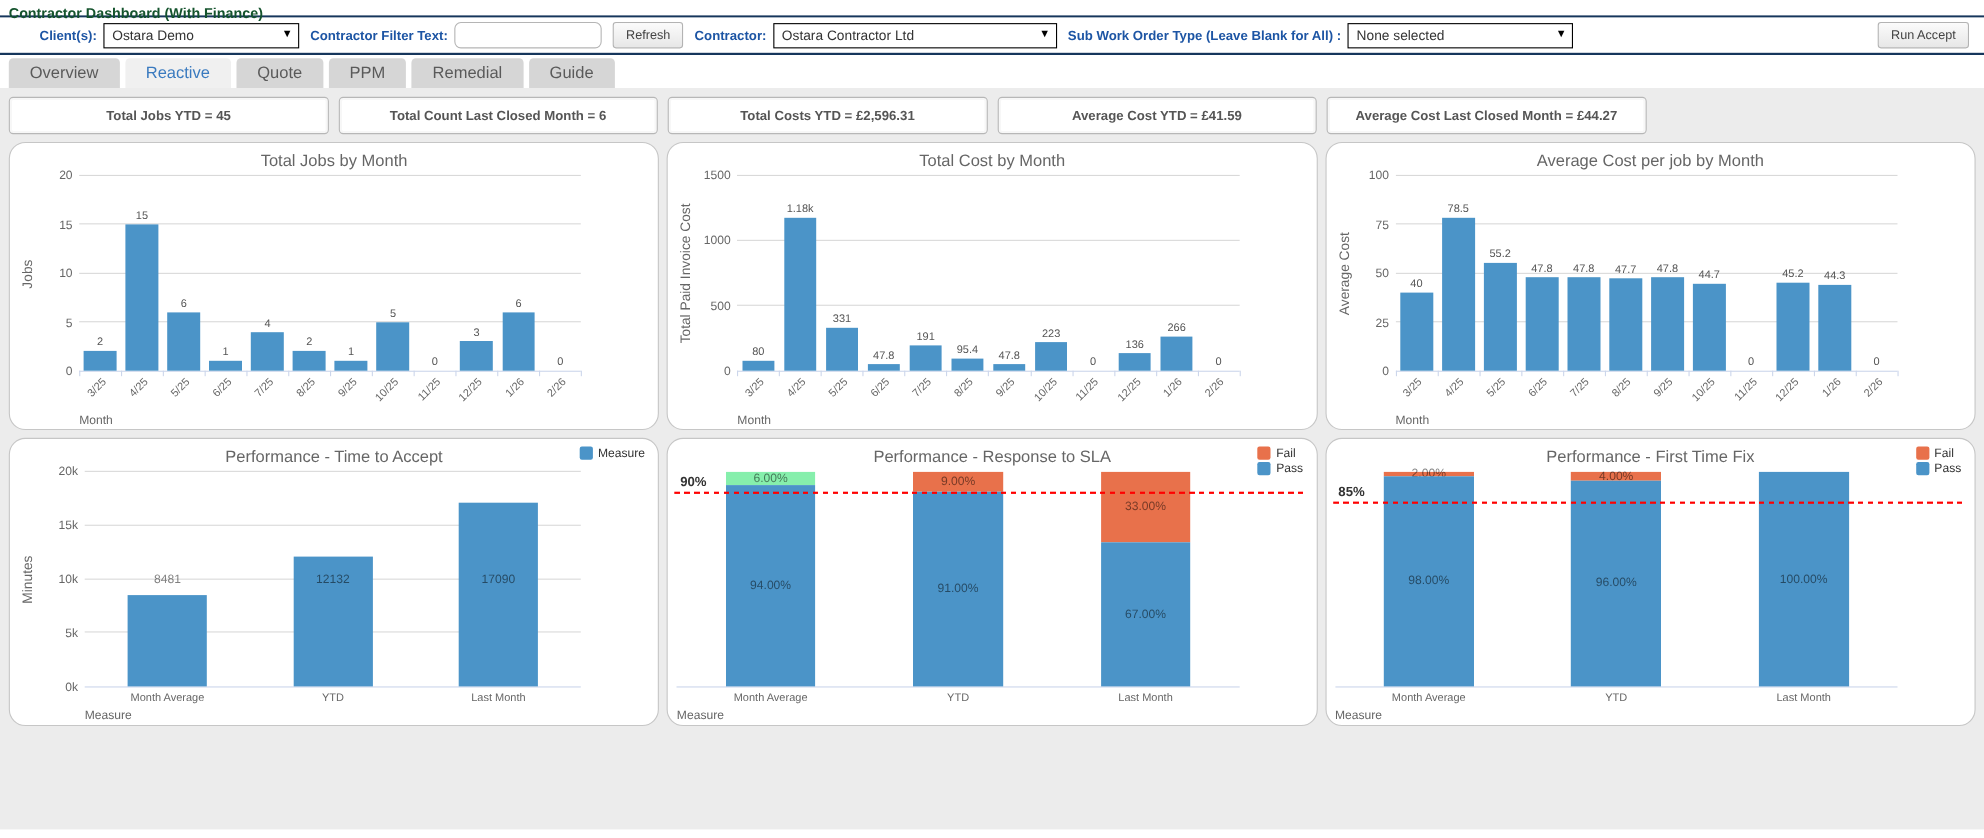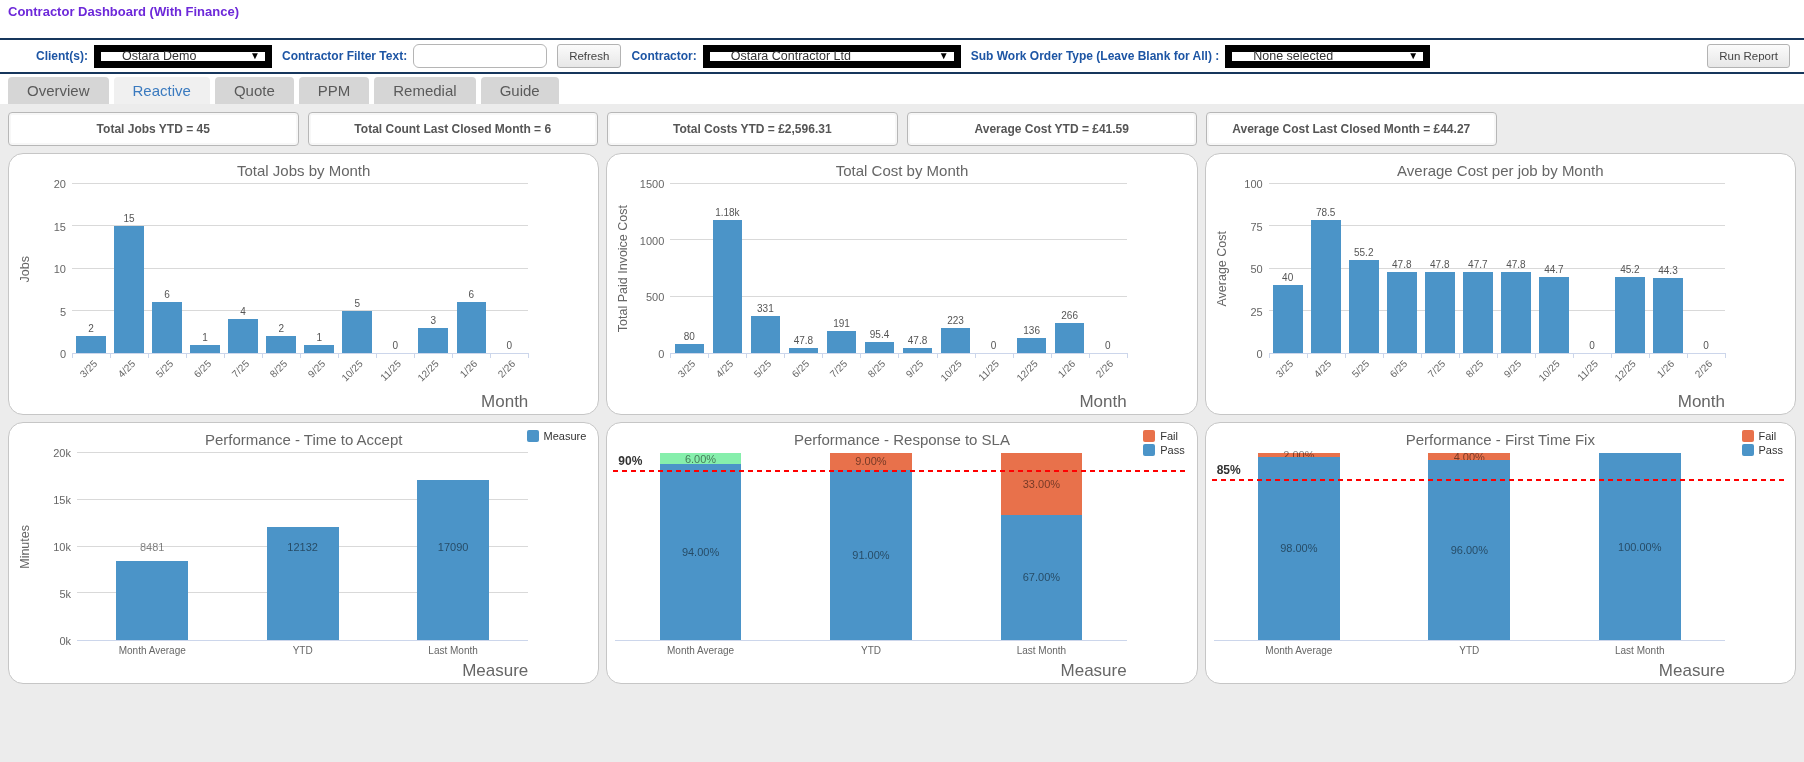--- a/index.html
+++ b/index.html
@@ -1,29 +1,29 @@
 <!DOCTYPE html>
 <html><head>
 <meta charset="utf-8">
 <style>
   * { margin:0; padding:0; box-sizing:border-box; }
   html,body { width:1804px; height:762px; overflow:hidden; background:#fff;
     font-family:"Liberation Sans","DejaVu Sans",sans-serif; }
 
   
-  .titlebar { height:40px; padding:4px 8px; font-size:13px; font-weight:bold; color:#6d28d9;
+  .titlebar { height:16px; padding:4px 8px; font-size:13px; font-weight:bold; color:#14532d;
     border-bottom:2px solid #16365c; background:#fff; }
 
   
   .filterbar { height:34px; display:flex; align-items:center; gap:10px; padding:0 14px 0 36px;
     border-bottom:2px solid #16365c; background:#fff; }
   .fgroup { display:flex; align-items:center; gap:6px; }
   .flabel { color:#1d55a4; font-size:12px; font-weight:bold; white-space:nowrap; }
   .fselect { display:flex; align-items:center; justify-content:space-between; gap:24px;
-    border:7px solid #000000; background:#fff; height:23px; padding:0 5px 0 21px;
+    border:1px solid #000000; background:#fff; height:23px; padding:0 5px 0 7px;
     font-size:12.5px; color:#333; cursor:pointer; }
   .fselect .caret { font-size:10px; color:#000; line-height:1; }
   .sel-client { width:178px; } .sel-contractor { width:258px; } .sel-subwo { width:205px; }
   .finput { height:24px; width:134px; border:1px solid #b5b5b5; border-radius:6px;
     padding:0 7px; font-size:12px; color:#333; outline:none; }
   .btn { height:24px; padding:0 11px; font-size:11.5px; color:#444;
     background:linear-gradient(#fbfbfb,#e7e7e7); border:1px solid #b3b3b3; border-radius:3px; cursor:pointer; white-space:nowrap; }
   .btn-run { margin-left:auto; }
 
   
@@ -68,21 +68,21 @@
     background:repeating-linear-gradient(to right,#ff0000 0 5px,transparent 5px 9px); z-index:4; }
   .th-label { position:absolute; left:3px; font-size:12px; font-weight:bold; color:#333; z-index:5; }
   .xtick-mark { position:absolute; top:100%; width:1px; height:5px; background:#ccd6eb; }
   .xticks { grid-row:2; grid-column:3; display:flex; }
   .xticks.rotated { height:36px; }
   .xticks.flat { height:18px; }
   .xslot { flex:1; position:relative; display:flex; justify-content:center; align-items:center; }
   .xticks.rotated .xslot span { position:absolute; top:4px; right:50%; transform:rotate(-45deg);
     transform-origin:100% 0; font-size:10px; color:#666; white-space:nowrap; }
   .xticks.flat .xslot span { font-size:10px; color:#666; white-space:nowrap; }
-  .x-title { grid-row:3; grid-column:3; text-align:right; color:#666; font-size:17px; padding-top:2px; }
+  .x-title { grid-row:3; grid-column:3; text-align:left; color:#666; font-size:11px; padding-top:2px; }
 </style>
 </head>
 <body>
 
 <div class="titlebar">Contractor Dashboard (With Finance)</div>
 
 <div class="filterbar">
   <div class="fgroup">
     <span class="flabel">Client(s):</span>
     <div class="fselect sel-client">
@@ -102,21 +102,21 @@
       <span class="caret">▼</span>
     </div>
   </div>
   <div class="fgroup">
     <span class="flabel">Sub Work Order Type (Leave Blank for All) :</span>
     <div class="fselect sel-subwo">
       <span>None selected</span>
       <span class="caret">▼</span>
     </div>
   </div>
-  <button class="btn btn-run">Run Report</button>
+  <button class="btn btn-run">Run Accept</button>
 </div>
 
 <div class="tabs">
   <div class="tab">Overview</div>
   <div class="tab active">Reactive</div>
   <div class="tab">Quote</div>
   <div class="tab">PPM</div>
   <div class="tab">Remedial</div>
   <div class="tab">Guide</div>
 </div>

